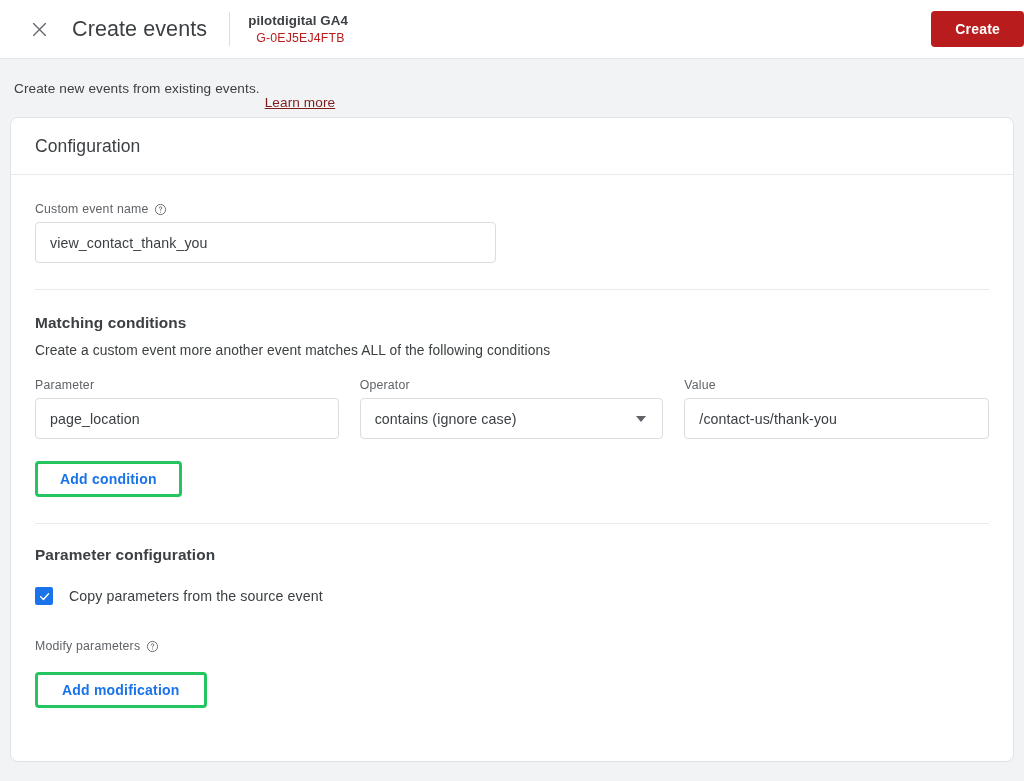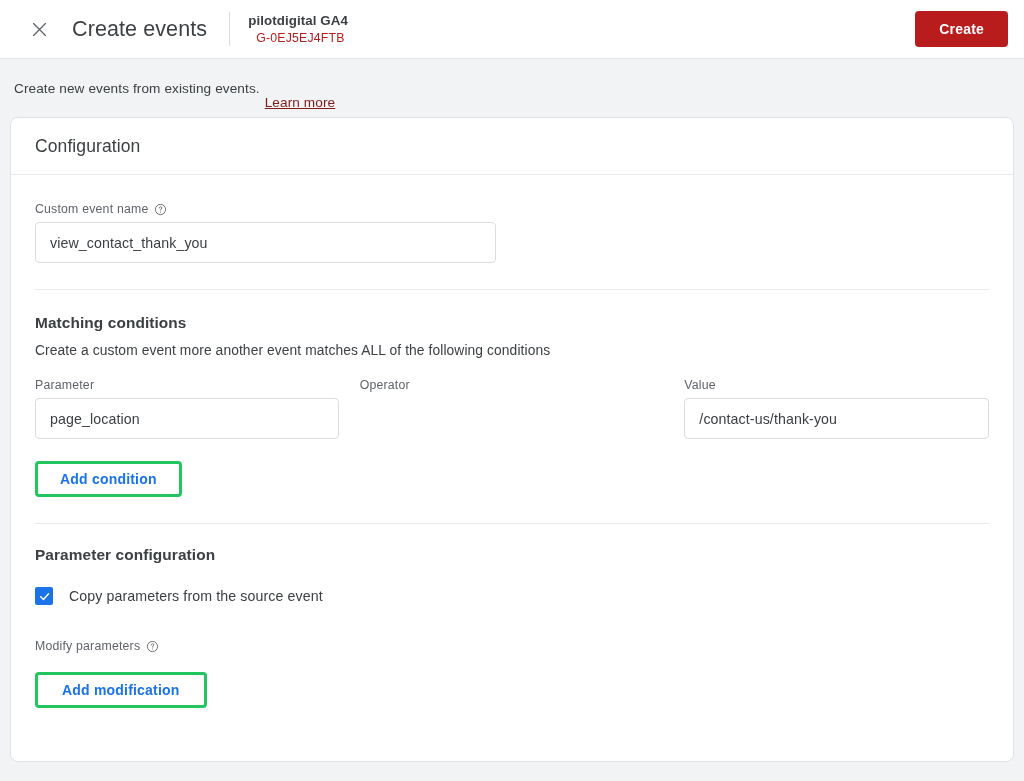--- a/index.html
+++ b/index.html
@@ -14,21 +14,21 @@
     -webkit-font-smoothing: antialiased;
   }
 
   
   .header {
     position: relative;
     height: 59px;
     background: #ffffff;
     display: flex;
     align-items: center;
-    padding: 0 16px 0 22px;
+    padding: 0 0 0 22px;
     border-bottom: 1px solid #e4e6e8;
   }
   .close-btn {
     width: 34px;
     height: 34px;
     display: flex;
     align-items: center;
     justify-content: center;
     border-radius: 50%;
     cursor: pointer;
@@ -328,20 +328,24 @@
 
         <div class="cond-row">
 
           <div class="cond-param">
             <div class="field-label">Parameter</div>
             <div class="text-input">page_location</div>
           </div>
 
           <div class="cond-op">
             <div class="field-label">Operator</div>
+            <div class="select-input">
+              <span>contains (ignore case)</span>
+              <span class="caret"></span>
+            </div>
           </div>
 
           <div class="cond-val">
             <div class="field-label">Value</div>
             <div class="text-input">/contact-us/thank-you</div>
           </div>
 
         </div>
 
         <button class="outline-btn">Add condition</button>

